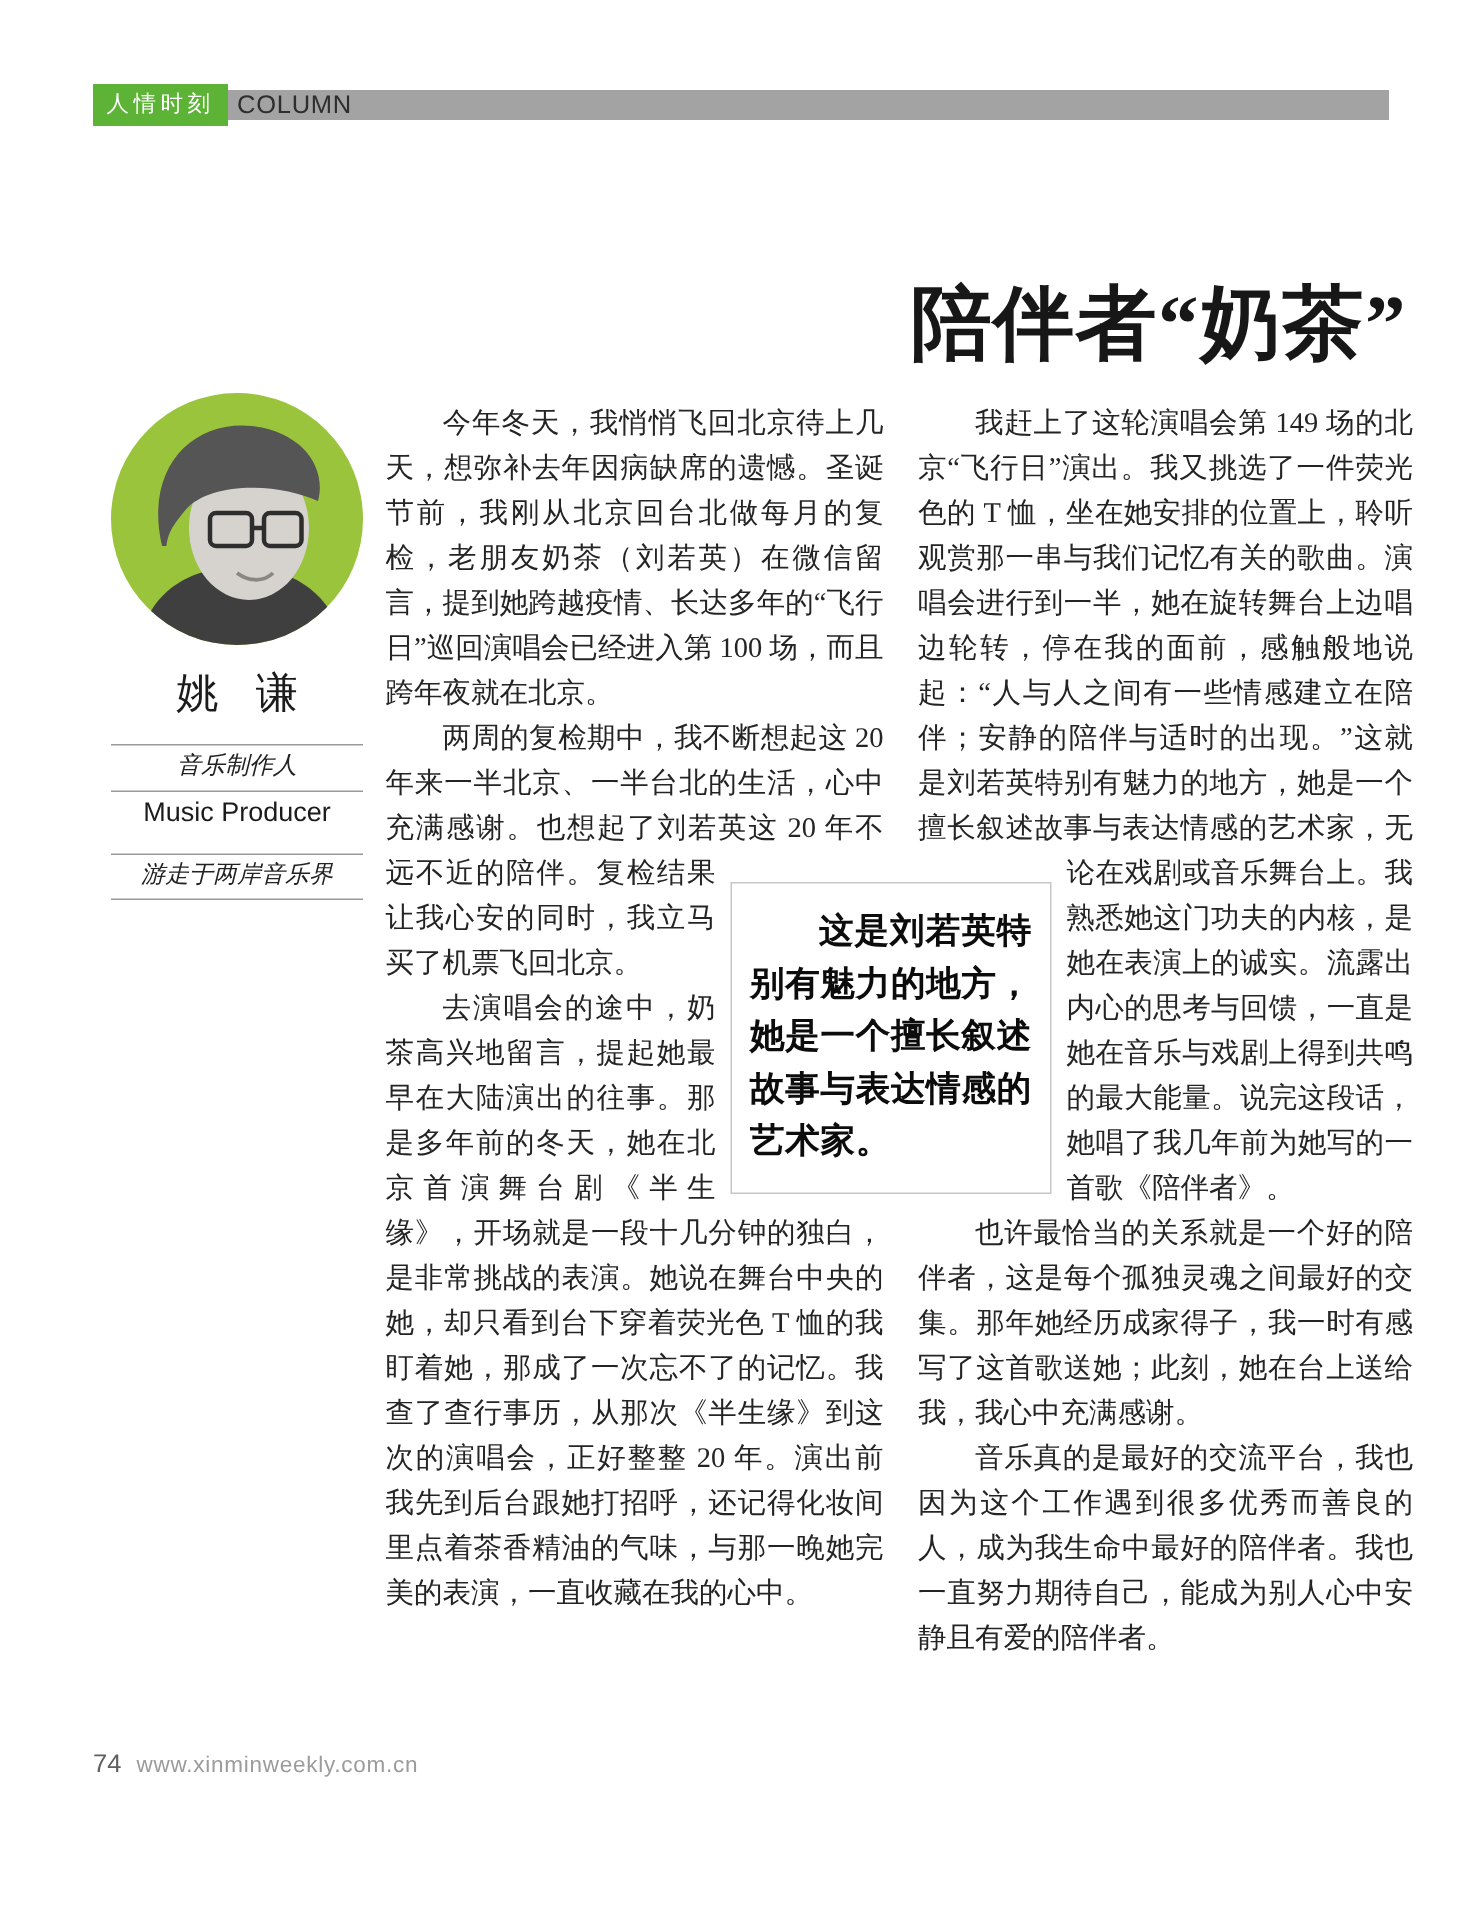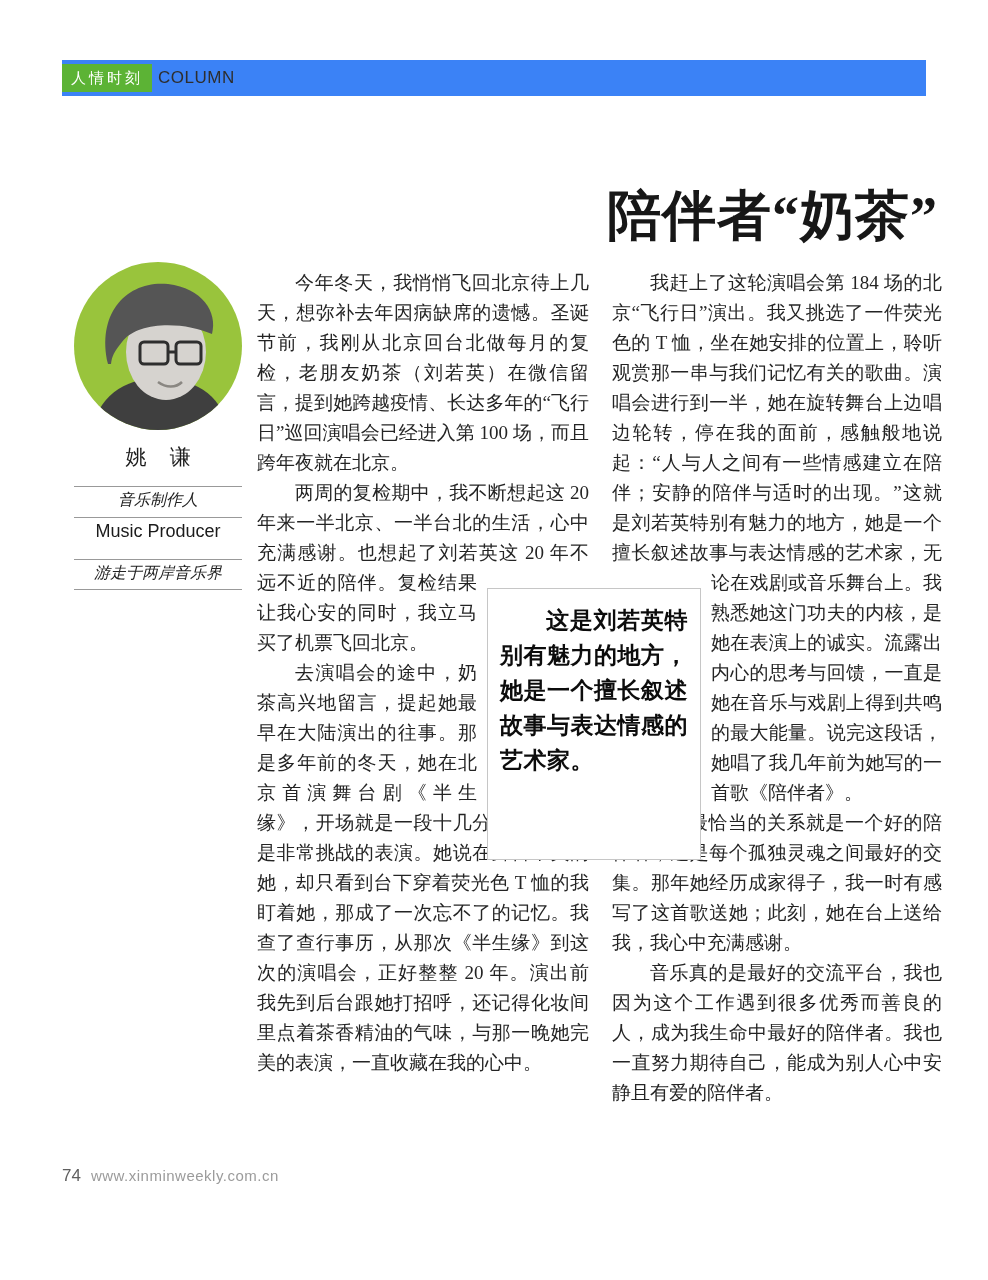--- a/index.html
+++ b/index.html
@@ -3,22 +3,22 @@
 <meta charset="utf-8">
 <style>
   html,body { margin:0; padding:0; background:#ffffff; }
   .page {
     position:relative; width:988px; height:1280px; background:#ffffff;
     font-family:"Liberation Serif", serif; overflow:hidden;
   }
 
   
   .header-bar {
-    position:absolute; left:62px; top:60px; width:864px; height:36px;
-    background:#3b82f6; display:flex; align-items:center;
+    position:absolute; left:62px; top:60px; width:864px; height:20px;
+    background:#a3a3a3; display:flex; align-items:center;
   }
   .badge {
     background:#5cb335; color:#ffffff; height:28px; line-height:28px;
     padding:0 9px; font-size:15px; letter-spacing:3px;
     font-family:"Liberation Sans", sans-serif;
   }
   .column-label {
     color:#2e2e2e; font-size:17px; margin-left:6px; letter-spacing:0.5px;
     font-family:"Liberation Sans", sans-serif;
   }
@@ -27,42 +27,42 @@
   .title {
     position:absolute; top:180px; right:50px; margin:0;
     font-size:54px; font-weight:bold; color:#171717; letter-spacing:1px;
     font-family:"Liberation Serif", serif;
   }
 
   
   .author { position:absolute; left:74px; top:262px; width:168px; text-align:center; }
   .photo { width:168px; height:168px; border-radius:50%; overflow:hidden; }
   .photo svg { display:block; }
-  .name { margin-top:13px; font-size:21px; color:#1c1c1c; letter-spacing:9px; text-indent:9px; }
+  .name { margin-top:13px; font-size:28px; color:#1c1c1c; letter-spacing:9px; text-indent:9px; }
   .info { border-top:1px solid #999999; padding:3px 0 2px 0; font-size:16px; color:#222222; margin-top:4px; }
   .info.last { border-bottom:1px solid #999999; padding-bottom:5px; }
   .role-cn, .tagline { font-style:italic;margin-top:15px; }
   .role-en { font-family:"Liberation Sans", sans-serif; font-size:18px; font-style:normal; color:#1b1b1b; }
 
   
   .col {
     position:absolute; top:268px; font-size:19px; line-height:30px;
     text-align:justify; color:#242424;
   }
   .col p { margin:0; text-indent:2em; }
   .col-left  { left:257px; width:332px; }
   .col-right { left:612px; width:330px; }
   .fl0r { float:right; width:0;     height:320px; }
   .flr  { float:right; clear:right; width:112px; height:210px; }
   .fl0l { float:left;  width:0;     height:320px; }
   .fll  { float:left;  clear:left;  width:99px;  height:210px; }
 
   
   .quote-box {
-    position:absolute; left:487px; top:588px; width:214px; height:272px;
+    position:absolute; left:487px; top:588px; width:214px; height:208px;
     background:#ffffff; border:1px solid #c6c6c6; box-sizing:border-box;
     padding:14px 12px 0 12px;
   }
   .quote-box p {
     margin:0; font-family:"Liberation Sans", sans-serif; font-weight:bold;
     font-size:23px; line-height:35px; text-align:justify; text-indent:2em;
     color:#0c0c0c; letter-spacing:0.5px;
   }
 
   
@@ -107,21 +107,21 @@
     <div class="fl0r"></div>
     <div class="flr"></div>
     <p>今年冬天，我悄悄飞回北京待上几天，想弥补去年因病缺席的遗憾。圣诞节前，我刚从北京回台北做每月的复检，老朋友奶茶（刘若英）在微信留言，提到她跨越疫情、长达多年的“飞行日”巡回演唱会已经进入第 100 场，而且跨年夜就在北京。</p>
     <p>两周的复检期中，我不断想起这 20 年来一半北京、一半台北的生活，心中充满感谢。也想起了刘若英这 20 年不远不近的陪伴。复检结果让我心安的同时，我立马买了机票飞回北京。</p>
     <p>去演唱会的途中，奶茶高兴地留言，提起她最早在大陆演出的往事。那是多年前的冬天，她在北京首演舞台剧《半生缘》，开场就是一段十几分钟的独白，是非常挑战的表演。她说在舞台中央的她，却只看到台下穿着荧光色 T 恤的我盯着她，那成了一次忘不了的记忆。我查了查行事历，从那次《半生缘》到这次的演唱会，正好整整 20 年。演出前我先到后台跟她打招呼，还记得化妆间里点着茶香精油的气味，与那一晚她完美的表演，一直收藏在我的心中。</p>
   </div>
 
   <div class="col col-right">
     <div class="fl0l"></div>
     <div class="fll"></div>
-    <p>我赶上了这轮演唱会第 184 场的北京“飞行日”演出。我又挑选了一件荧光色的 T 恤，坐在她安排的位置上，聆听观赏那一串与我们记忆有关的歌曲。演唱会进行到一半，她在旋转舞台上边唱边轮转，停在我的面前，感触般地说起：“人与人之间有一些情感建立在陪伴；安静的陪伴与适时的出现。”这就是刘若英特别有魅力的地方，她是一个擅长叙述故事与表达情感的艺术家，无论在戏剧或音乐舞台上。我熟悉她这门功夫的内核，是她在表演上的诚实。流露出内心的思考与回馈，一直是她在音乐与戏剧上得到共鸣的最大能量。说完这段话，她唱了我几年前为她写的一首歌《陪伴者》。</p>
+    <p>我赶上了这轮演唱会第 149 场的北京“飞行日”演出。我又挑选了一件荧光色的 T 恤，坐在她安排的位置上，聆听观赏那一串与我们记忆有关的歌曲。演唱会进行到一半，她在旋转舞台上边唱边轮转，停在我的面前，感触般地说起：“人与人之间有一些情感建立在陪伴；安静的陪伴与适时的出现。”这就是刘若英特别有魅力的地方，她是一个擅长叙述故事与表达情感的艺术家，无论在戏剧或音乐舞台上。我熟悉她这门功夫的内核，是她在表演上的诚实。流露出内心的思考与回馈，一直是她在音乐与戏剧上得到共鸣的最大能量。说完这段话，她唱了我几年前为她写的一首歌《陪伴者》。</p>
     <p>也许最恰当的关系就是一个好的陪伴者，这是每个孤独灵魂之间最好的交集。那年她经历成家得子，我一时有感写了这首歌送她；此刻，她在台上送给我，我心中充满感谢。</p>
     <p><span>音乐真的是最好的交流平台，我也因为这个工作遇到很多优秀而善良的人，成为我生命中最好的陪伴者。我也一直努力期待自己，能成为别人心中安静且有爱的陪伴者。</span></p>
   </div>
 
   <div class="quote-box">
     <p>这是刘若英特别有魅力的地方，她是一个擅长叙述故事与表达情感的艺术家。</p>
   </div>
 
   <div class="footer">
     <span class="pageno">74</span><span class="url">www.xinminweekly.com.cn</span>

